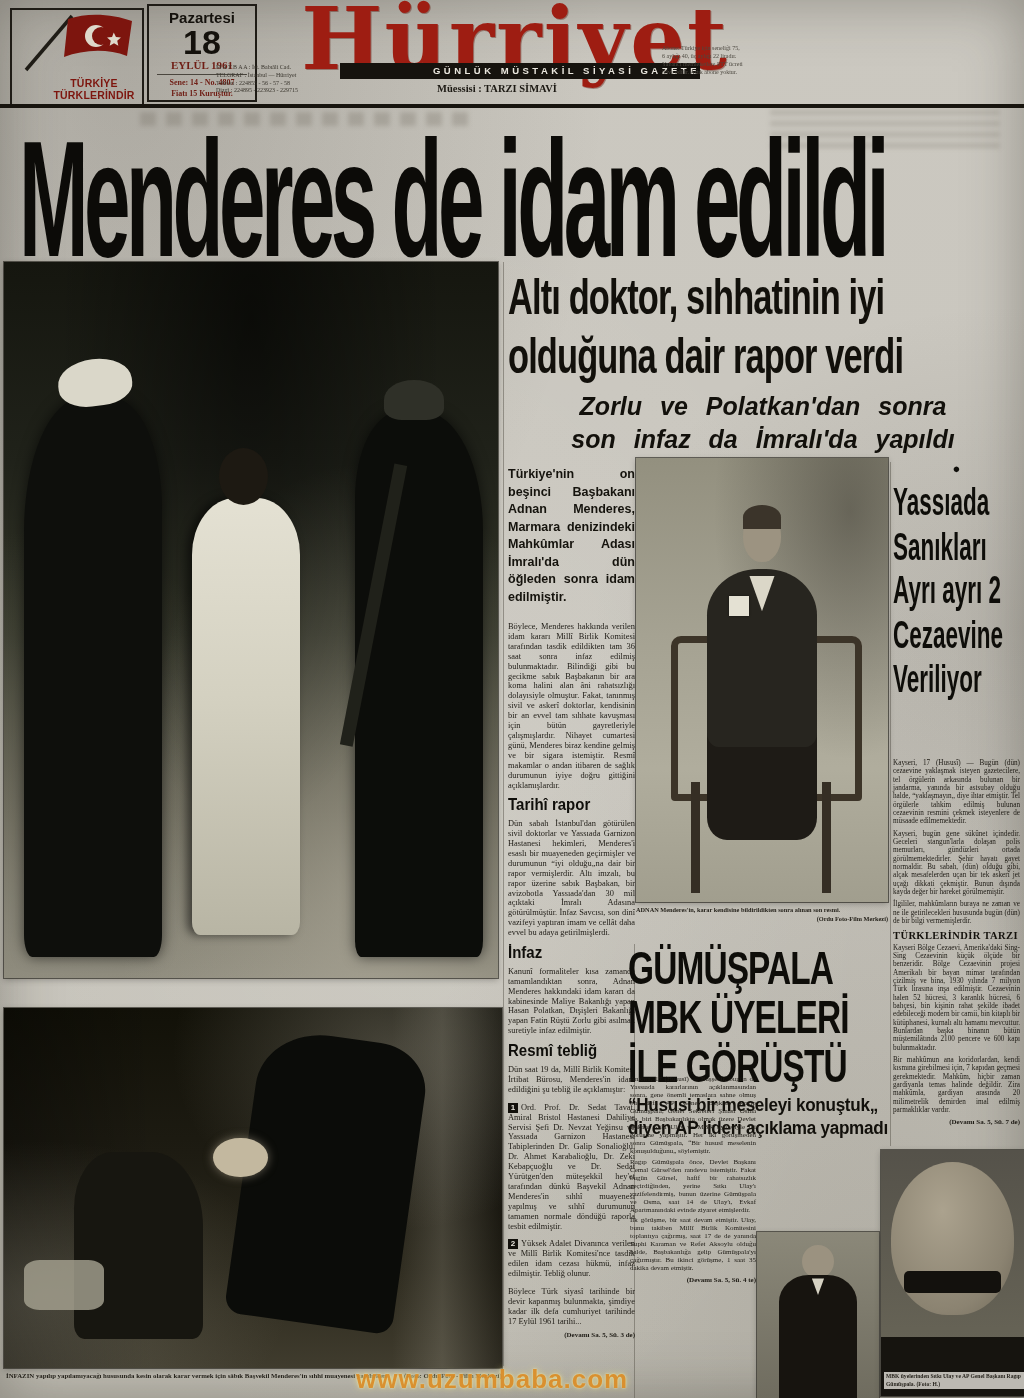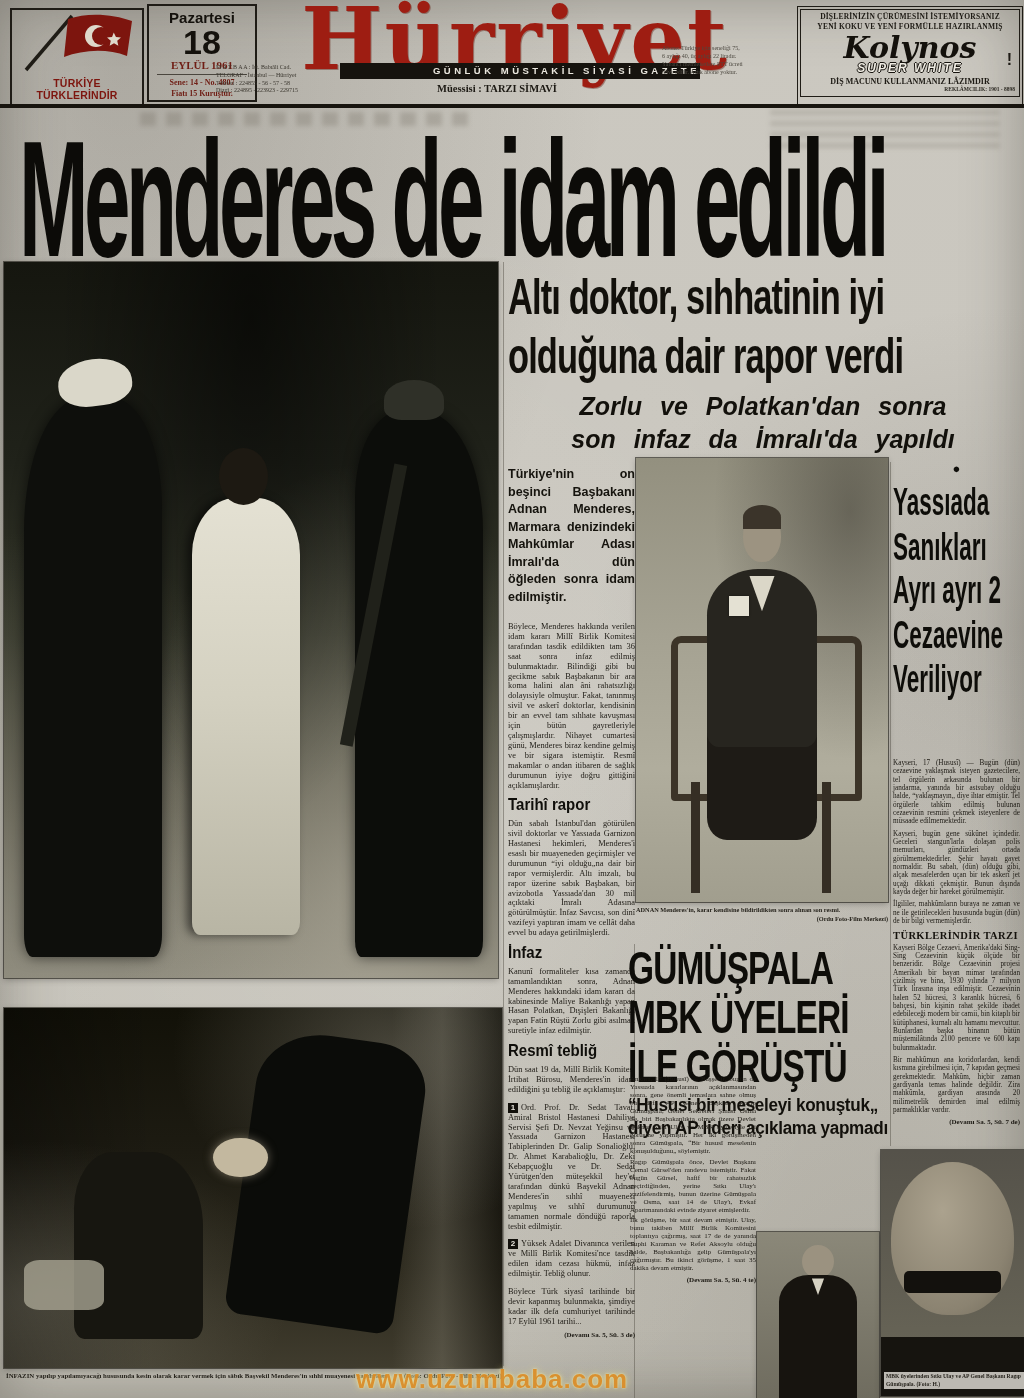--- a/index.html
+++ b/index.html
@@ -13,21 +13,21 @@
       radial-gradient(ellipse at 40% 60%, rgba(255,255,248,.10), transparent 55%),
       radial-gradient(ellipse at 85% 98%, rgba(70,66,56,.16), transparent 40%),
       linear-gradient(180deg,#cbc8c0 0%, #c9c6be 55%, #c2bfb5 100%);
     box-shadow: inset 0 0 60px rgba(40,36,28,.35);
   }
   .abs { position:absolute; }
 
   
   .flag-box { left:10px; top:8px; width:130px; height:94px; border:2px solid #1f1c16; }
   .flag-box svg { display:block; margin:2px auto 0; }
-  .flag-motto { position:absolute; bottom:3px; left:0; width:100%; text-align:center;
+  .flag-motto { position:absolute; bottom:3px; left:17px; width:100%; text-align:center;
     font:700 10.5px "Liberation Sans",sans-serif; color:#7d150e; letter-spacing:.2px; }
   .date-box { left:147px; top:4px; width:106px; height:94px; border:2px solid #1f1c16; text-align:center; }
   .date-day-name { font:700 15px "Liberation Sans",sans-serif; margin-top:3px; color:#14110c; }
   .date-day { font:800 34px/0.95 "Liberation Sans",sans-serif; color:#14110c; }
   .date-month { font:700 11px "Liberation Serif",serif; color:#6f1d14; margin-top:1px; }
   .date-sep { height:1px; background:#4a463e; margin:3px 8px; }
   .date-issue { font:700 8px "Liberation Serif",serif; color:#6f1d14;text-align:center; }
   .date-price { font:700 8px "Liberation Serif",serif; color:#6f1d14; margin-top:2px; }
   .logo { left:262px; top:-12px; width:506px; text-align:center;
     font:700 86px "DejaVu Serif",serif; color:#9e1d12; letter-spacing:2px;
@@ -219,31 +219,20 @@
   <div class="abs tagline-banner">GÜNLÜK MÜSTAKİL SİYASİ GAZETE</div>
   <div class="abs founder">Müessisi : TARZI SİMAVİ</div>
 
   <div class="abs abone">
     <div>Abone: Türkiye için seneliği 75,</div>
     <div>6 aylığı 40, üç aylığı 22 liradır.</div>
     <div>Yabancı memleketlere PTT ücreti</div>
     <div>ilâve edilir. Artık abone yoktur.</div>
   </div>
 
-  <div class="abs kolynos-box">
-    <div class="kolynos-inner">
-      <div class="kol-line">DİŞLERİNİZİN ÇÜRÜMESİNİ İSTEMİYORSANIZ</div>
-      <div class="kol-line" style="margin-top:0">YENİ KOKU VE YENİ FORMÜLLE HAZIRLANMIŞ</div>
-      <div class="kol-brand">Kolynos</div>
-      <div class="kol-sub">SUPER WHITE</div>
-      <div class="kol-line3">DİŞ MACUNU KULLANMANIZ LÂZIMDIR</div>
-      <div class="kol-small">REKLÂMCILIK: 1901 - 8898</div>
-    </div>
-    <div class="kol-ex">!</div>
-  </div>
 
   <div class="abs header-rule"></div>
   <div class="abs ghost g1"></div>
   <div class="abs ghost g2"></div>
 
   <div class="abs main-headline">
     <span class="main-headline-inner">Menderes de idam edildi</span>
   </div>
 
   <div class="abs deck">

